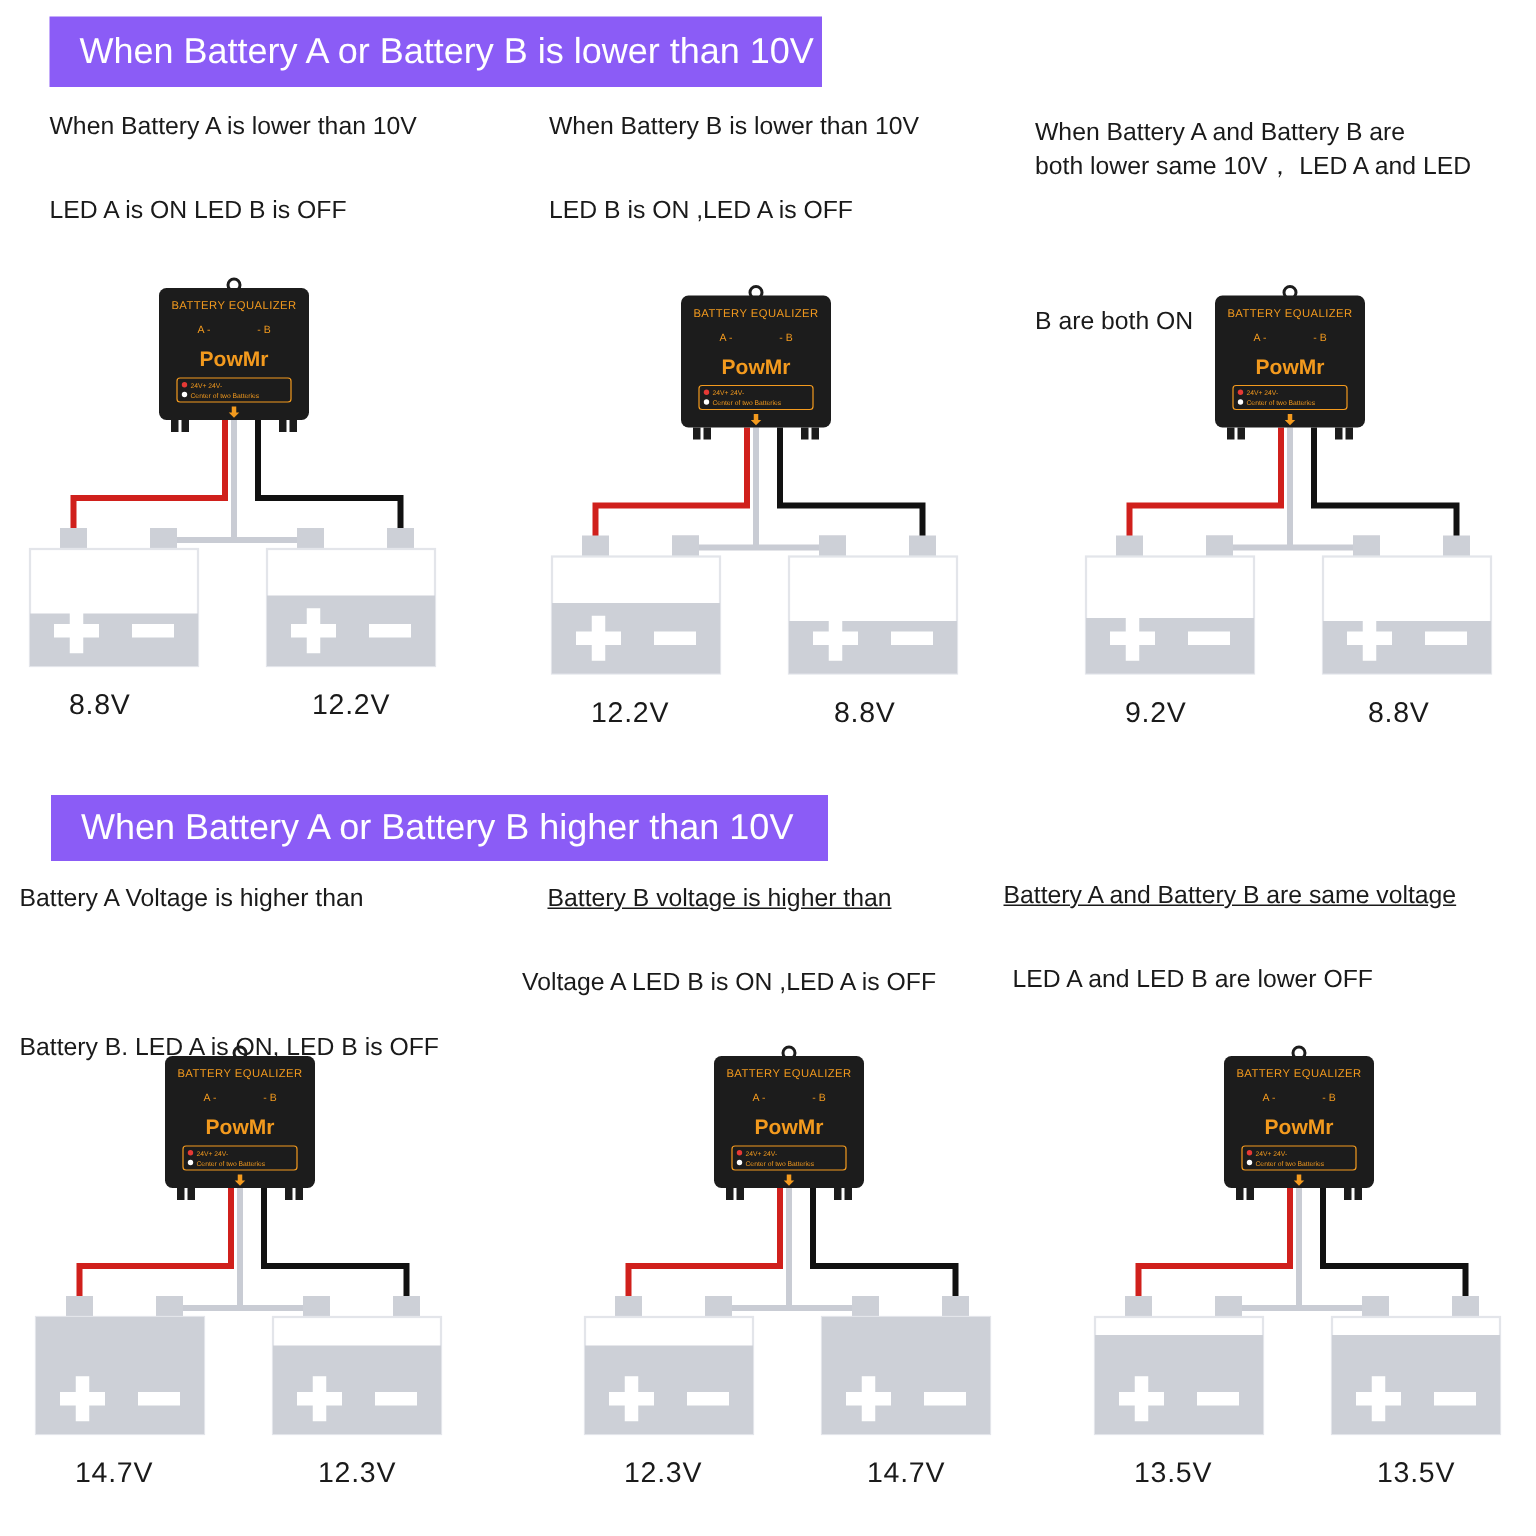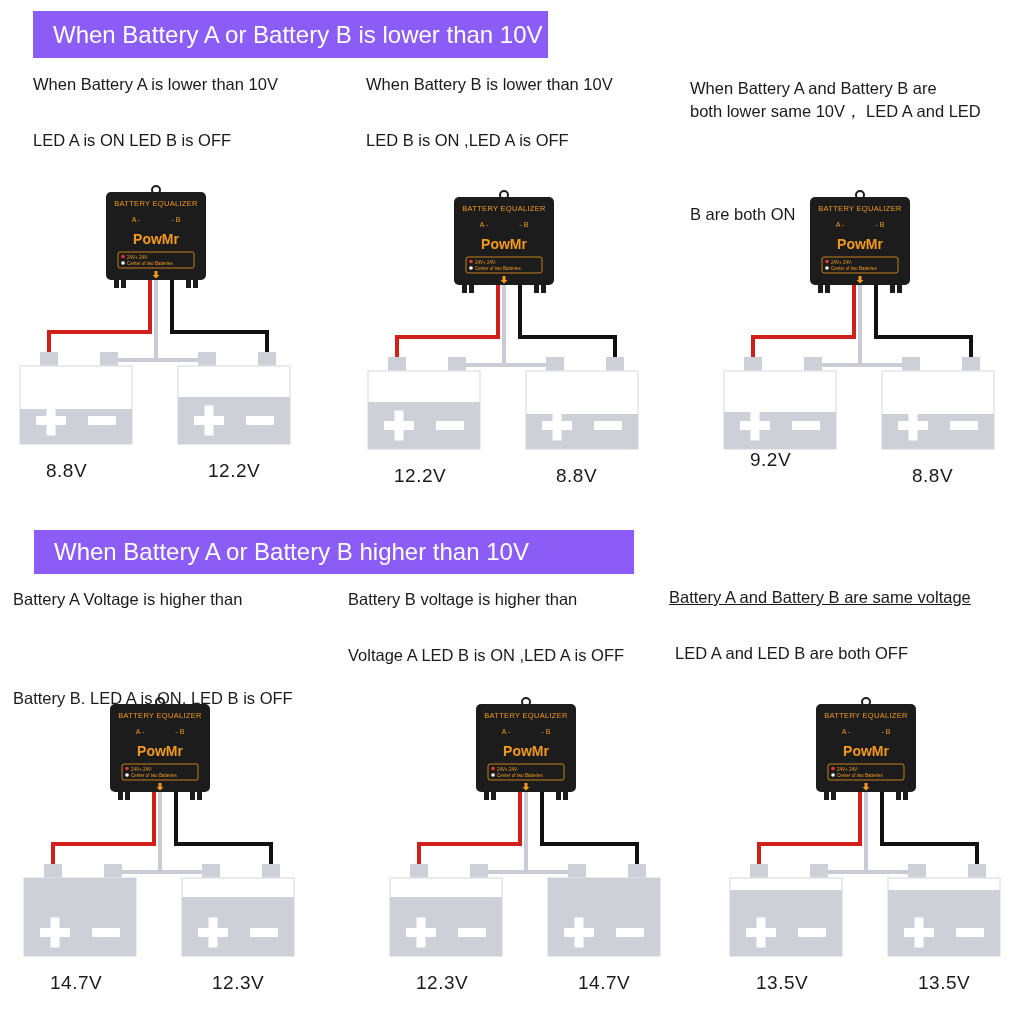--- a/index.html
+++ b/index.html
@@ -1,19 +1,19 @@
 <!DOCTYPE html>
 <html><head>
 <meta charset="utf-8">
 <style>
   html, body { margin: 0; padding: 0; background: #ffffff; }
   body { width: 1024px; height: 1024px; position: relative; overflow: hidden; font-family: "Liberation Sans", sans-serif; color: #1a1a1a; }
   .banner { position: absolute; background: #8b5cf6; color: #fff; font-size: 24px; line-height: 1; display: flex; align-items: center; padding-left: 20px; box-sizing: border-box; margin-left: 21px; }
   .banner.b1 { left: 12px; top: 11px; width: 515px; height: 47px; }
-  .banner.b2 { left: 13px; top: 530px; width: 600px; height: 44px; }
+  .banner.b2 { left: 13px; top: 530px; width: 518px; height: 44px; }
   .desc { position: absolute; font-size: 16.5px; line-height: 1; white-space: nowrap; }
   .panel { position: absolute; width: 340px; height: 320px; }
   svg { display: block; }
   .volt { position: absolute; font-size: 19px; letter-spacing: 0.5px; white-space: nowrap; }
 </style>
 </head>
 <body>
 
 <div class="banner b1">
     <span>When Battery A or Battery B is lower than 10V</span>
@@ -25,24 +25,24 @@
 <div class="desc" style="left:33px; top:76px;">When Battery A is lower than 10V</div>
 <div class="desc" style="left:33px; top:132px;">LED A is ON  LED B is OFF</div>
 <div class="desc" style="left:366px; top:76px;">When Battery B is lower than 10V</div>
 <div class="desc" style="left:366px; top:132px;">LED B is ON ,LED A is OFF</div>
 <div class="desc" style="left:690px; top:47px;margin-top:33px;">When Battery A and Battery B are</div>
 <div class="desc" style="left:690px; top:103px;">both lower same 10V， LED A and LED</div>
 <div class="desc" style="left:690px; top:158px;margin-top:48px;">B are both ON</div>
 
 <div class="desc" style="left:13px; top:591px;text-align:center;">Battery A Voltage is higher than</div>
 <div class="desc" style="left:13px; top:647px;margin-top:43px;">Battery B. LED A is ON, LED B is OFF</div>
-<div class="desc" style="left:348px; top:591px;">Battery B voltage is higher than</div>
+<div class="desc" style="left:365px; top:591px;text-decoration:underline;">Battery B voltage is higher than</div>
 <div class="desc" style="left:348px; top:647px;">Voltage A LED B is ON ,LED A is OFF</div>
 <div class="desc" style="left:669px; top:589px;text-decoration:underline;">Battery A and Battery B are same voltage</div>
-<div class="desc" style="left:675px; top:645px;">LED A and LED B are both OFF</div>
+<div class="desc" style="left:675px; top:645px;">LED A and LED B are lower OFF</div>
 
 <div class="panel" style="left:0px; top:180px;">
   <svg width="340" height="320" viewBox="0 0 340 320" xmlns="http://www.w3.org/2000/svg">
 
     <path d="M156 100 V180 M109 180 H207" stroke="#c9ccd4" stroke-width="4" fill="none"></path>
     <rect x="100" y="172" width="18" height="14" fill="#cdd0d7"></rect>
     <rect x="198" y="172" width="18" height="14" fill="#cdd0d7"></rect>
 
     <path d="M150 100 V152 H49 V174" stroke="#d0201c" stroke-width="4" fill="none"></path>
 
@@ -204,21 +204,21 @@
     <rect x="258" y="172" width="18" height="14" fill="#cdd0d7"></rect>
     <rect x="178" y="186" width="112" height="78" fill="#ffffff" stroke="#e3e5ea" stroke-width="1.5"></rect>
     <rect x="178" y="229" width="112" height="35" fill="#cdd0d7"></rect>
     <g fill="#ffffff">
       <rect x="194" y="236" width="30" height="9"></rect>
       <rect x="204.5" y="225.5" width="9" height="30"></rect>
     </g>
     <rect x="246" y="236" width="28" height="9" fill="#ffffff"></rect>
   </g>
   </svg>
-  <div class="volt" style="left:46px; top:264px;">9.2V</div>
+  <div class="volt" style="left:46px; top:280px;">9.2V</div>
   <div class="volt" style="left:208px; top:280px;">8.8V</div>
   </div>
 <div class="panel" style="left:4px; top:692px;">
   <svg width="340" height="320" viewBox="0 0 340 320" xmlns="http://www.w3.org/2000/svg">
 
     <path d="M156 100 V180 M109 180 H207" stroke="#c9ccd4" stroke-width="4" fill="none"></path>
     <rect x="100" y="172" width="18" height="14" fill="#cdd0d7"></rect>
     <rect x="198" y="172" width="18" height="14" fill="#cdd0d7"></rect>
 
     <path d="M150 100 V152 H49 V174" stroke="#d0201c" stroke-width="4" fill="none"></path>

